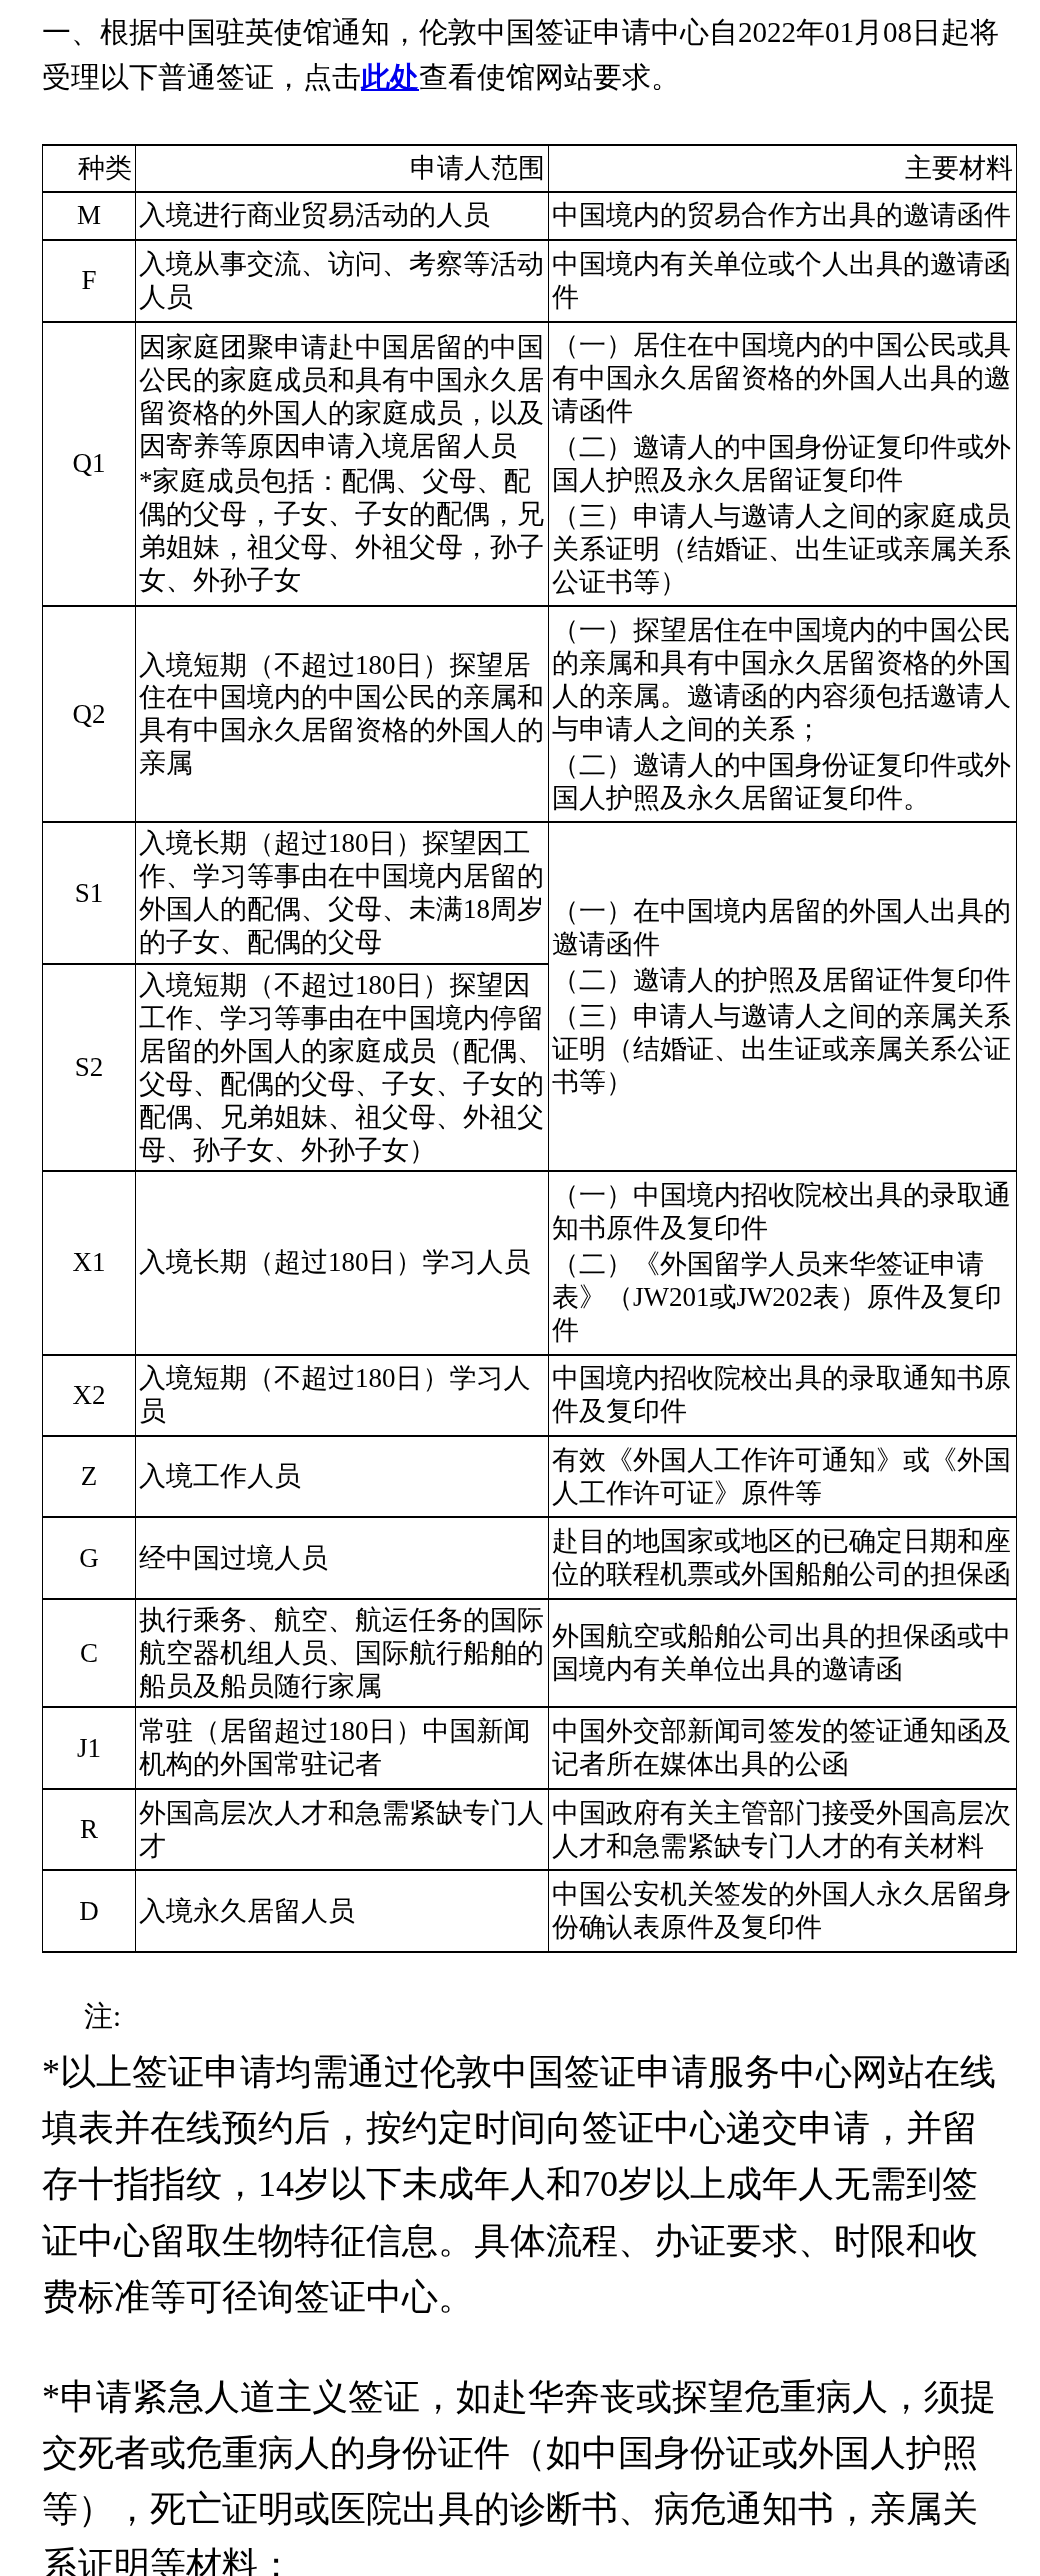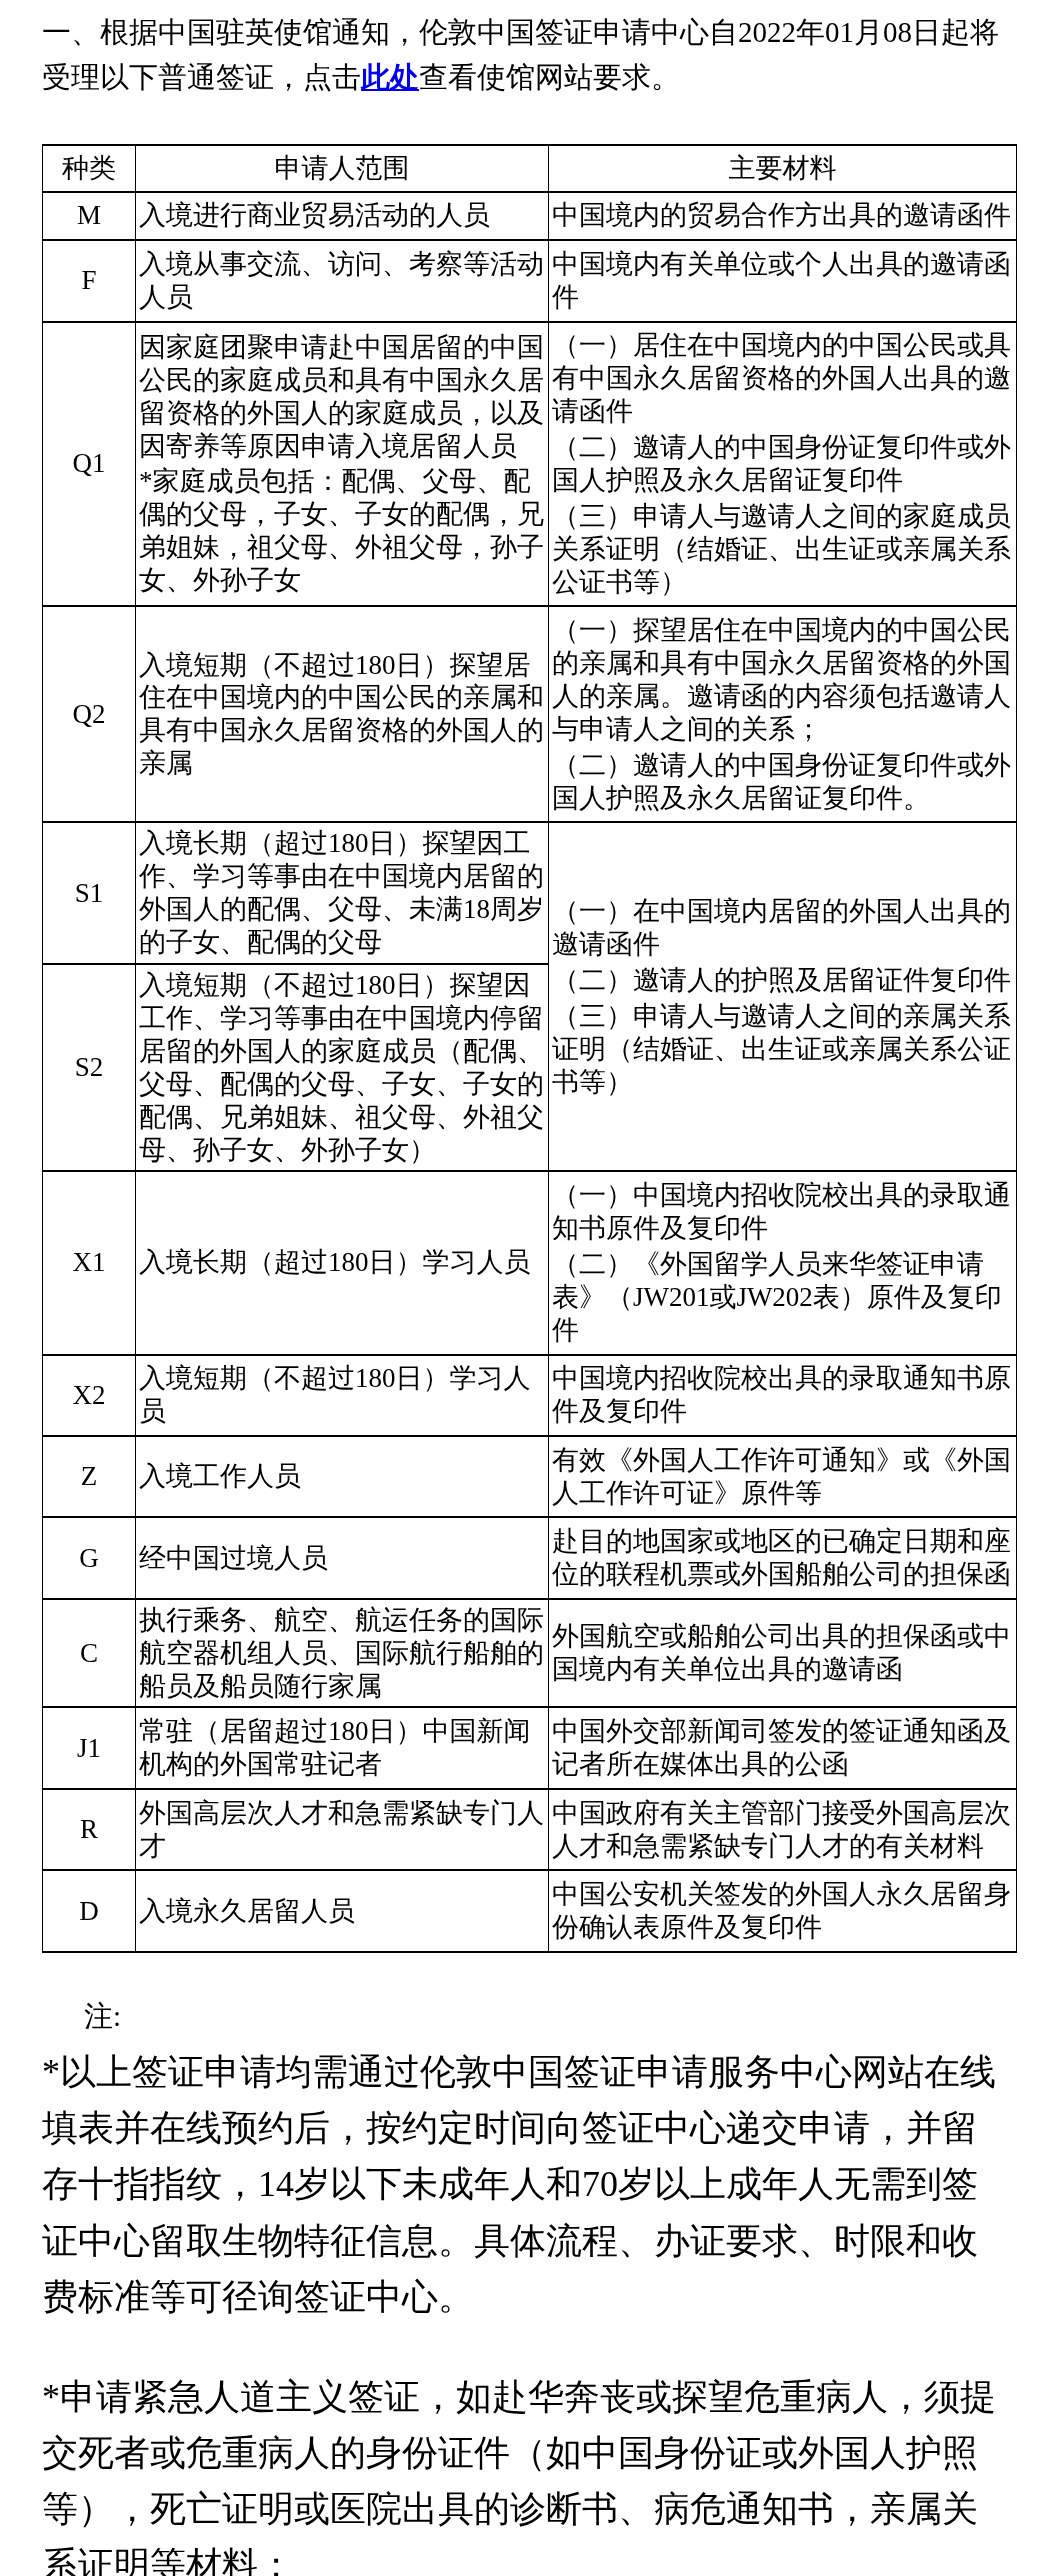--- a/index.html
+++ b/index.html
@@ -44,21 +44,21 @@
     border: solid #000;
     border-width: 2.9px 1.9px;
     font-size: 27px;
     line-height: 1.22;
     padding: 3.9px 2.9px;
     vertical-align: middle;
     word-break: break-all;
   }
   .visa-table th {
     font-weight: normal;
-    text-align: center;
+    text-align: right;
     padding: 5.8px 2.9px;
   }
   .c-type { text-align: center; }
   .c-material .mat-item { margin: 2.9px 0; font-family: Liberation Serif, serif; }
   .c-person .person-note { margin-top: 2px; }
   .cell-indent { padding-left: 46px; }
 
   .note-label {
     font-size: 29px;
     line-height: 1.5;

